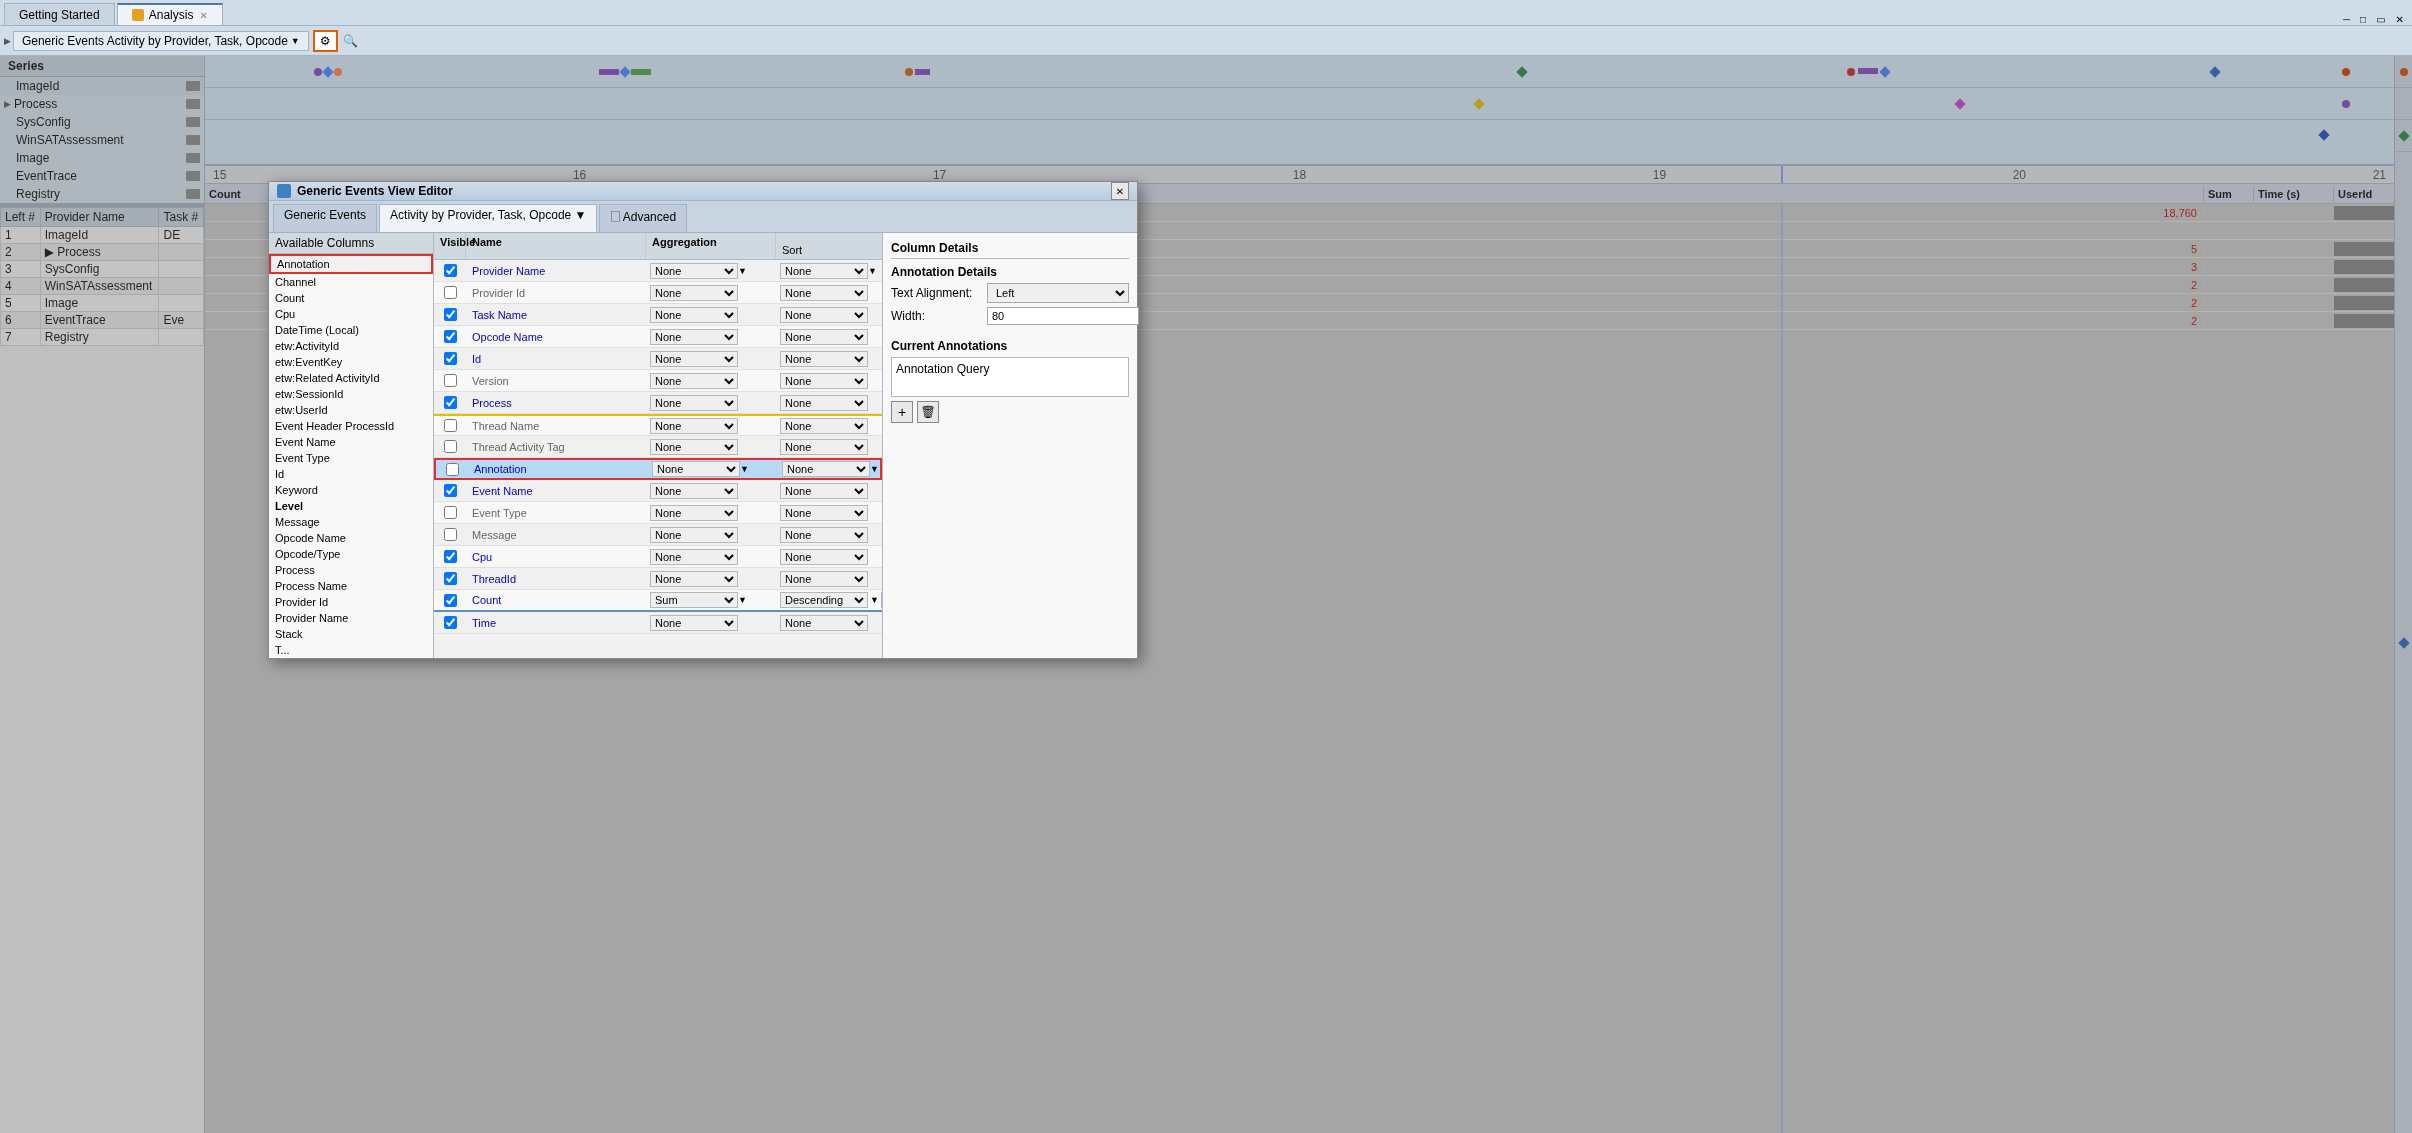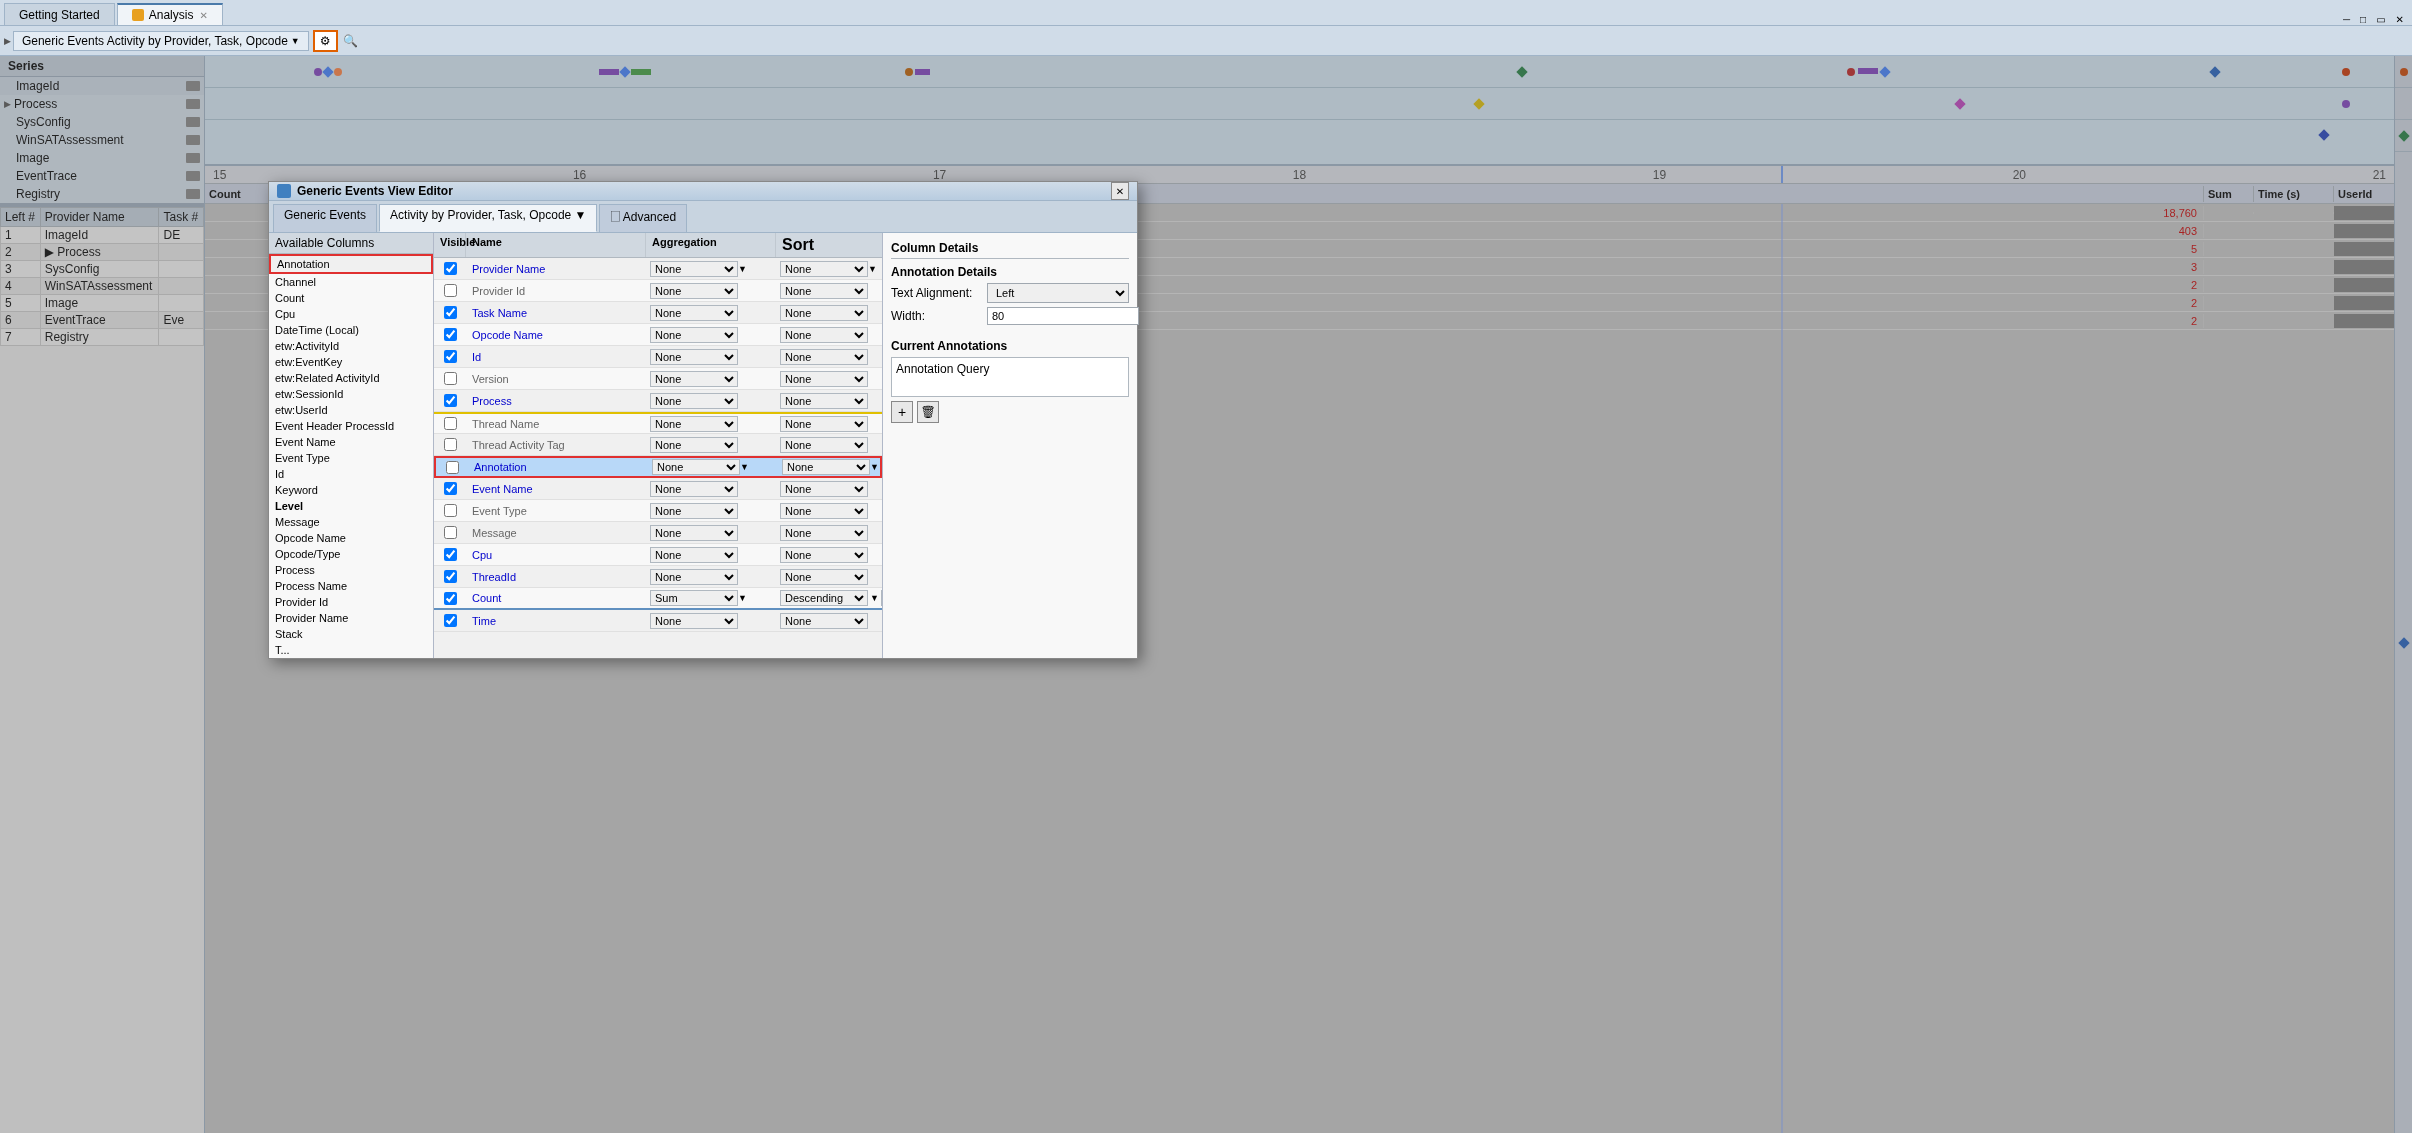--- a/index.html
+++ b/index.html
@@ -229,21 +229,20 @@
 
       <div style="flex:1; overflow:auto; position:relative;">
         <div style="position:absolute; top:0; bottom:0; left:72%; width:2px; background:#88aaff; opacity:0.5; z-index:1;"></div>
         <div style="display:flex; align-items:center; height:18px; border-bottom:1px solid #e0e0e0;">
           <div style="flex:1; padding:1px 6px; font-size:11px; color:#cc0000; text-align:right; border-right:1px solid #d0d0d0;">18,760</div>
           <div style="width:50px; padding:1px 4px; font-size:11px; border-right:1px solid #d0d0d0;"></div>
           <div style="width:80px; padding:1px 4px; font-size:11px; border-right:1px solid #d0d0d0;"></div>
           <div style="width:60px; padding:1px 4px; font-size:11px; background:#808080; height:14px;"></div>
         </div>
         <div style="display:flex; align-items:center; height:18px; border-bottom:1px solid #e0e0e0;">
-          <div style="flex:1; padding:1px 6px; font-size:11px; color:#cc0000; text-align:right; border-right:1px solid #d0d0d0;">403</div>
           <div style="width:50px; border-right:1px solid #d0d0d0;"></div>
           <div style="width:80px; border-right:1px solid #d0d0d0;"></div>
           <div style="width:60px; background:#808080; height:14px;"></div>
         </div>
         <div style="display:flex; align-items:center; height:18px; border-bottom:1px solid #e0e0e0;">
           <div style="flex:1; padding:1px 6px; font-size:11px; color:#cc0000; text-align:right; border-right:1px solid #d0d0d0;">5</div>
           <div style="width:50px; border-right:1px solid #d0d0d0;"></div>
           <div style="width:80px; border-right:1px solid #d0d0d0;"></div>
           <div style="width:60px; background:#808080; height:14px;"></div>
         </div>
@@ -347,21 +346,21 @@
           <div style="padding:2px 6px; font-size:11px; cursor:pointer;">T...</div>
         </div>
       </div>
 
       <div style="flex:1; display:flex; flex-direction:column; overflow:hidden;">
 
         <div style="display:grid; grid-template-columns:32px 180px 130px 160px; background:#d0d8e0; border-bottom:1px solid #b0b8c0;">
           <div style="padding:3px 6px; font-size:11px; font-weight:bold; border-right:1px solid #c0c8d0;">Visible</div>
           <div style="padding:3px 6px; font-size:11px; font-weight:bold; border-right:1px solid #c0c8d0;">Name</div>
           <div style="padding:3px 6px; font-size:11px; font-weight:bold; border-right:1px solid #c0c8d0;">Aggregation</div>
-          <div style="padding:3px 6px; font-size:16px; font-weight:bold;">Sort</div>
+          <div style="padding:3px 6px; font-size:11px; font-weight:normal;margin-top:8px;">Sort</div>
         </div>
 
         <div style="flex:1; overflow-y:auto;">
 
           <div style="display:grid; grid-template-columns:32px 180px 130px 160px; border-bottom:1px solid #e0e0e0; min-height:22px; align-items:center;">
             <div style="display:flex; align-items:center; justify-content:center; padding:2px;">
               <input type="checkbox" checked="" style="width: 13px; height: 13px;">
             </div>
             <div style="padding:2px 6px; font-size:11px; color:#0000cc;">Provider Name</div>
             <div style="display:flex; align-items:center; padding:1px 4px;">

